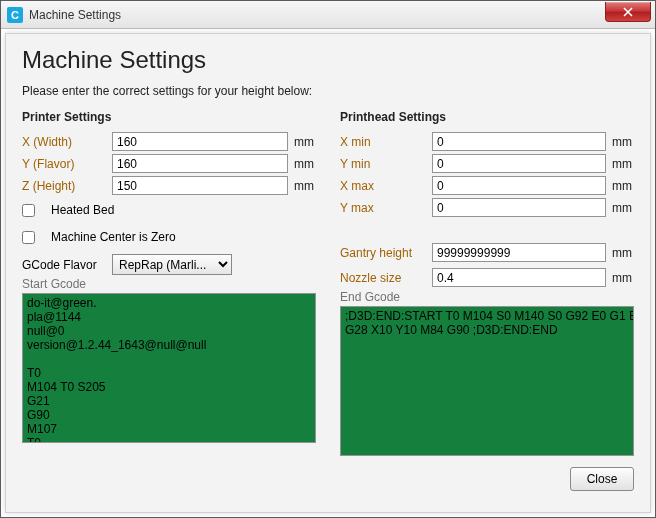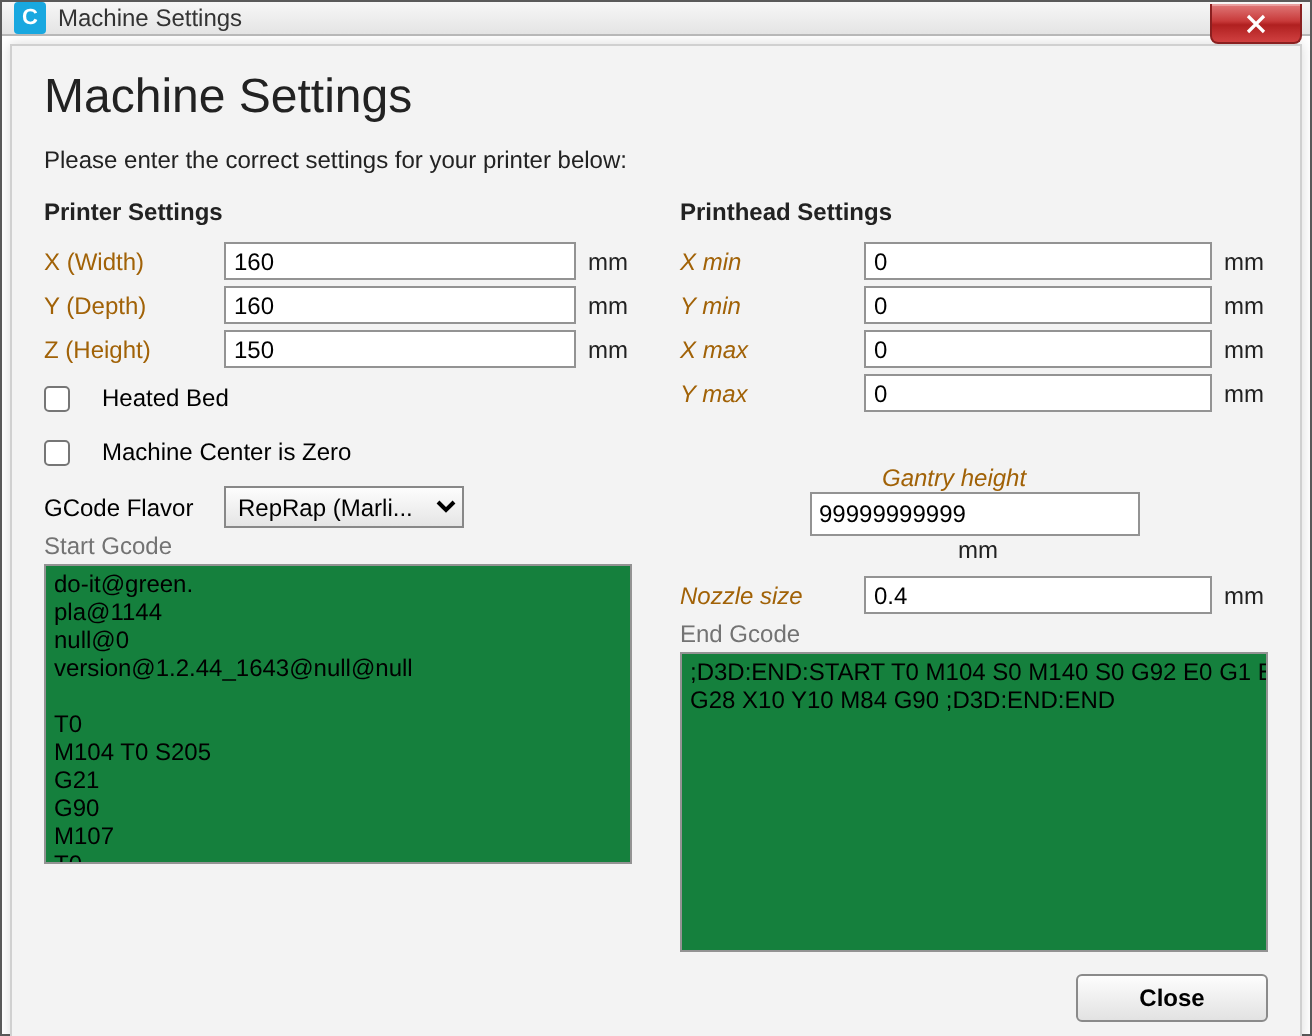--- a/index.html
+++ b/index.html
@@ -150,61 +150,60 @@
     background: #15803d;
     overflow-y: scroll;
     white-space: pre;
   }
   .footer {
     display: flex;
     justify-content: flex-end;
     padding-top: 8px;
   }
   button.close-action {
-    width: 96px;
+    width: 64px;
     height: 24px;
     background: linear-gradient(#fdfdfd,#e2e2e2);
     border: 1px solid #8a8a8a;
     border-radius: 3px;
     font-size: 12px;
     cursor: pointer;
-    font-weight: bold;
-  }
-  .col-right .row label { width: 92px; font-style: italic; }
+  }
+  .col-right .row label { width: 92px; }
 </style>
 </head>
 <body>
 
 <div class="window">
   <div class="titlebar">
     <div class="app-icon">C</div>
     <div class="title-text">Machine Settings</div>
     <div class="close-btn">
       <svg viewBox="0 0 10 10">
           <path d="M1 1 L9 9 M9 1 L1 9" stroke="#fff" stroke-width="1.6"></path>
         </svg>
     </div>
   </div>
 
   <div class="content">
     <h1>Machine Settings</h1>
-    <div class="instruction">Please enter the correct settings for your printer below:</div>
+    <div class="instruction">Please enter the correct settings for your height below:</div>
 
     <div class="columns">
 
       <div class="col">
         <div class="section-head">Printer Settings</div>
 
         <div class="row">
           <label>X (Width)</label>
           <input type="text" value="160" style="">
           <span class="unit">mm</span>
         </div>
         <div class="row">
-          <label>Y (Depth)</label>
+          <label>Y (Flavor)</label>
           <input type="text" value="160" style="">
           <span class="unit">mm</span>
         </div>
         <div class="row">
           <label>Z (Height)</label>
           <input type="text" value="150" style="">
           <span class="unit">mm</span>
         </div>
 
         <div class="checkbox-row">
@@ -255,21 +254,21 @@
           <label>X max</label>
           <input type="text" value="0" style="">
           <span class="unit">mm</span>
         </div>
         <div class="row">
           <label>Y max</label>
           <input type="text" value="0" style="">
           <span class="unit">mm</span>
         </div>
 
-        <div class="row" style="margin-top:26px;flex-direction:column;">
+        <div class="row" style="margin-top:26px;">
           <label>Gantry height</label>
           <input type="text" value="99999999999" style="">
           <span class="unit">mm</span>
         </div>
         <div class="row" style="margin-top:6px;">
           <label>Nozzle size</label>
           <input type="text" value="0.4" style="">
           <span class="unit">mm</span>
         </div>
 

